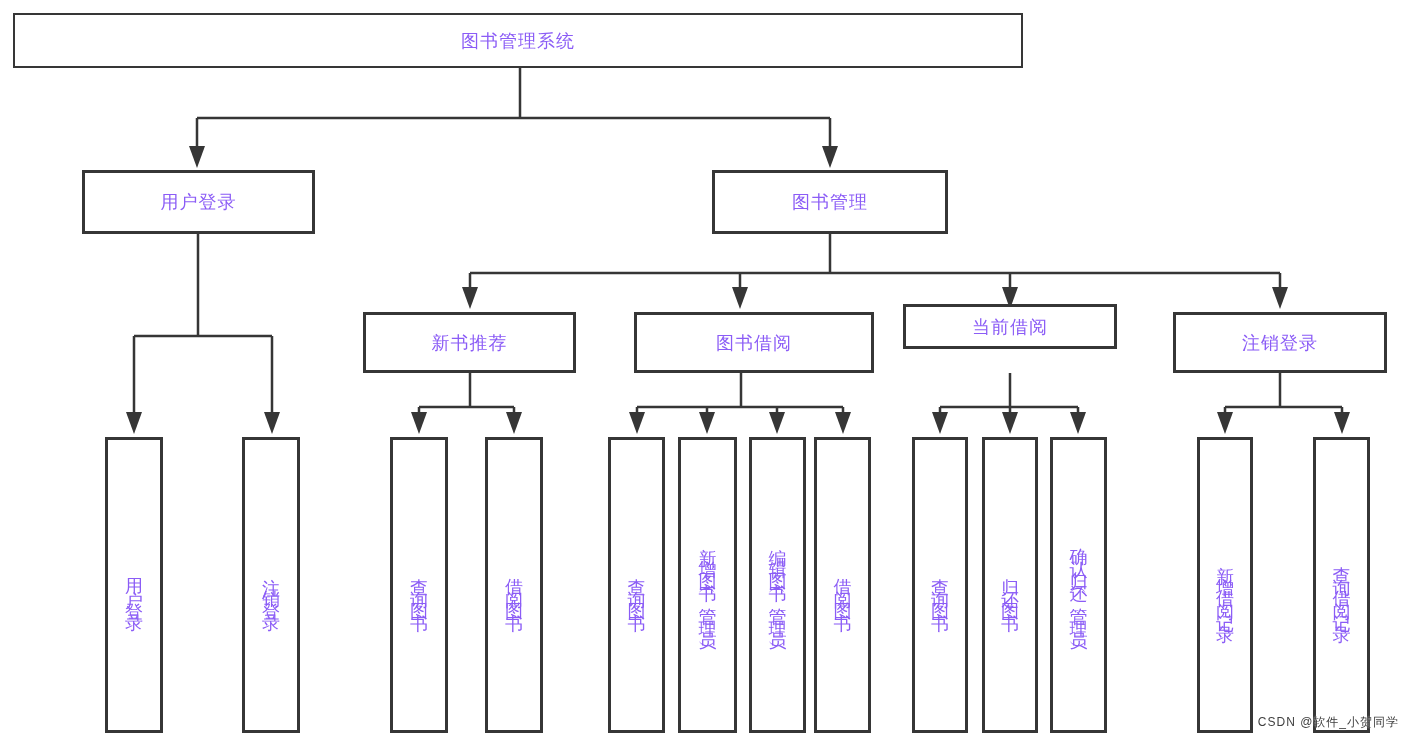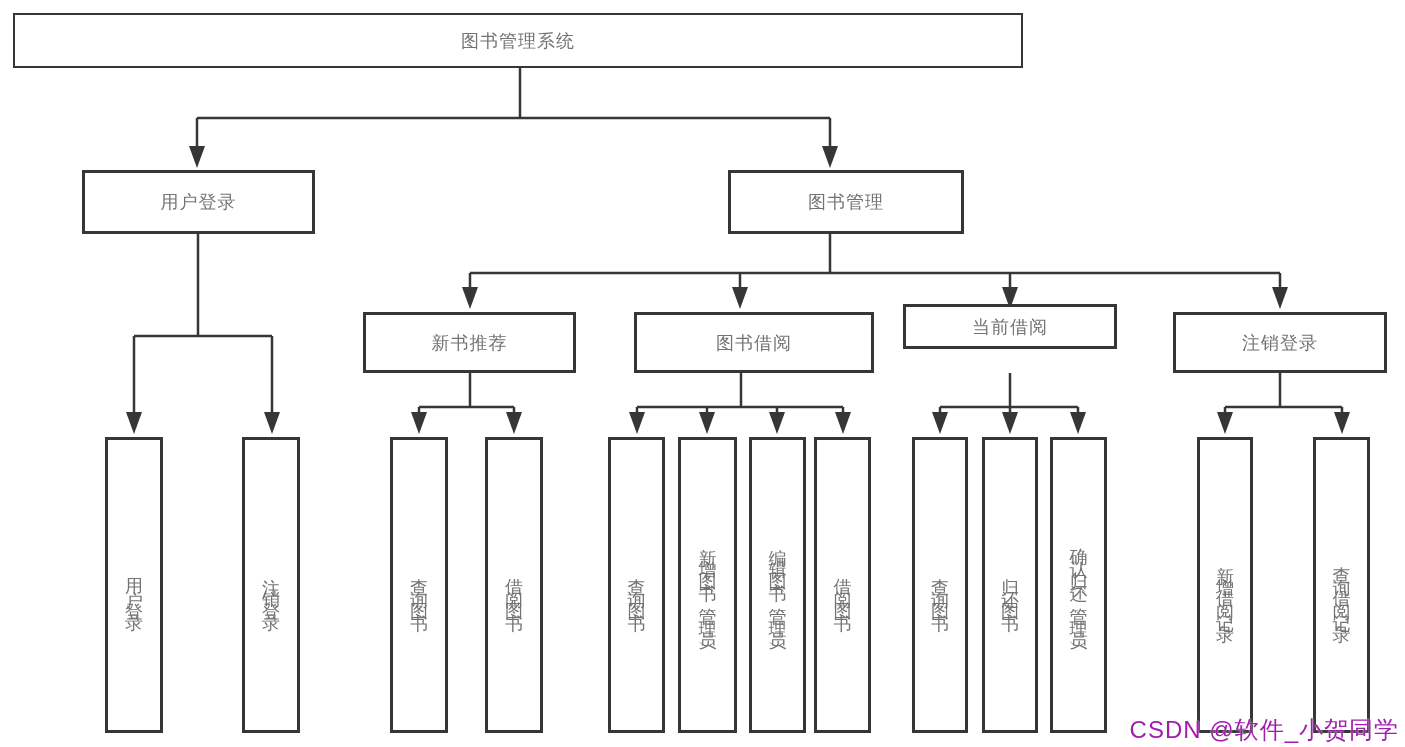--- a/index.html
+++ b/index.html
@@ -12,40 +12,40 @@
   }
   #connectors{position:absolute;left:0;top:0;width:1405px;height:747px;}
   .box{
     position:absolute;
     box-sizing:border-box;
     background:#ffffff;
     border:3px solid #363636;
     display:flex;
     align-items:center;
     justify-content:center;
-    color:#737373;
+    color:#8b5cf6;
     font-size:18px;
     letter-spacing:1px;
     z-index:2;
   }
   .box.root{border-width:2px;font-size:18px;}
   .box.leaf{
     writing-mode:vertical-rl;
     text-orientation:mixed;
     letter-spacing:12px;
     font-size:18px;
     line-height:1;
     padding-top:6px;
   }
   .watermark{
     position:absolute;
     right:6px;
     top:714px;
-    font-size:24px;
-    color:#a21caf;
+    font-size:12px;
+    color:#404040;
     letter-spacing:1px;
     text-shadow:0 0 2px #ffffff;
     z-index:5;
     white-space:nowrap;
   }
 </style>
 </head>
 <body>
 
 <div id="canvas">
@@ -94,21 +94,21 @@
     </g>
   </svg>
 
   <div class="box root" style="left:13px;top:13px;width:1010px;height:55px;">
     <span>图书管理系统</span>
   </div>
 
   <div class="box" style="left:82px;top:170px;width:233px;height:64px;">
     <span>用户登录</span>
   </div>
-  <div class="box" style="left:712px;top:170px;width:236px;height:64px;margin-left:16px;">
+  <div class="box" style="left:712px;top:170px;width:236px;height:64px;">
     <span>图书管理</span>
   </div>
 
   <div class="box" style="left:363px;top:312px;width:213px;height:61px;">
     <span>新书推荐</span>
   </div>
   <div class="box" style="left:634px;top:312px;width:240px;height:61px;">
     <span>图书借阅</span>
   </div>
   <div class="box" style="left:903px;top:304px;width:214px;height:45px;">

